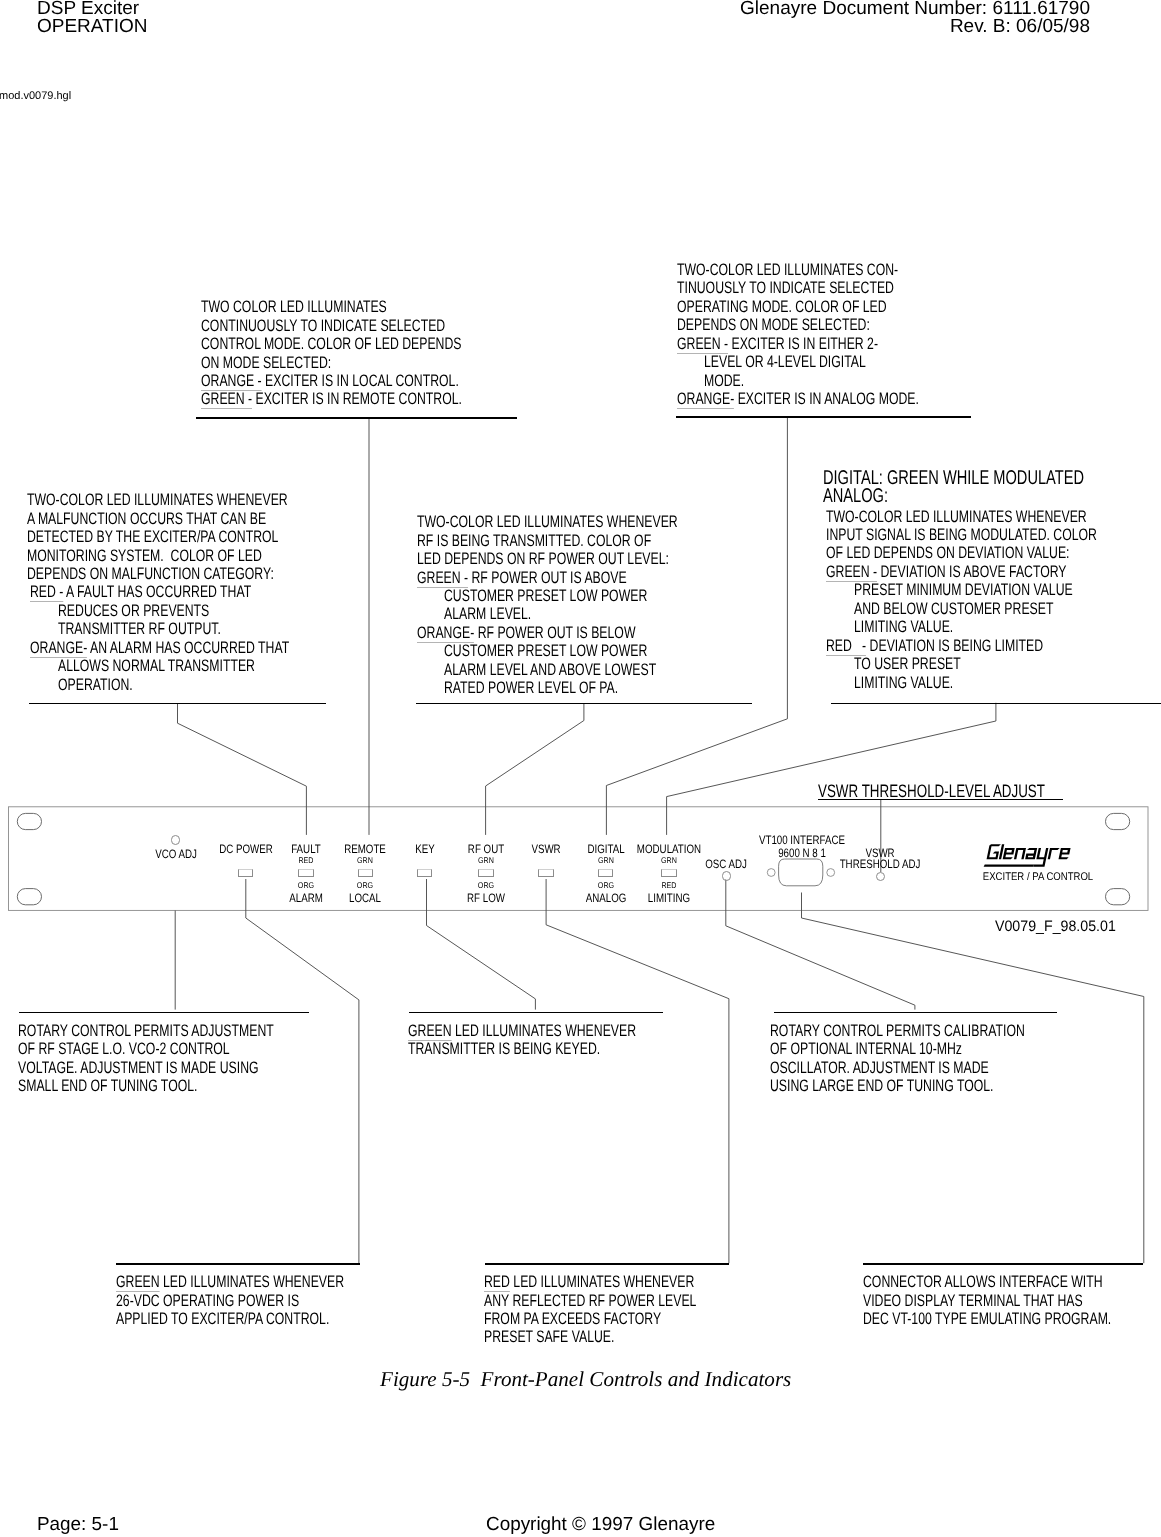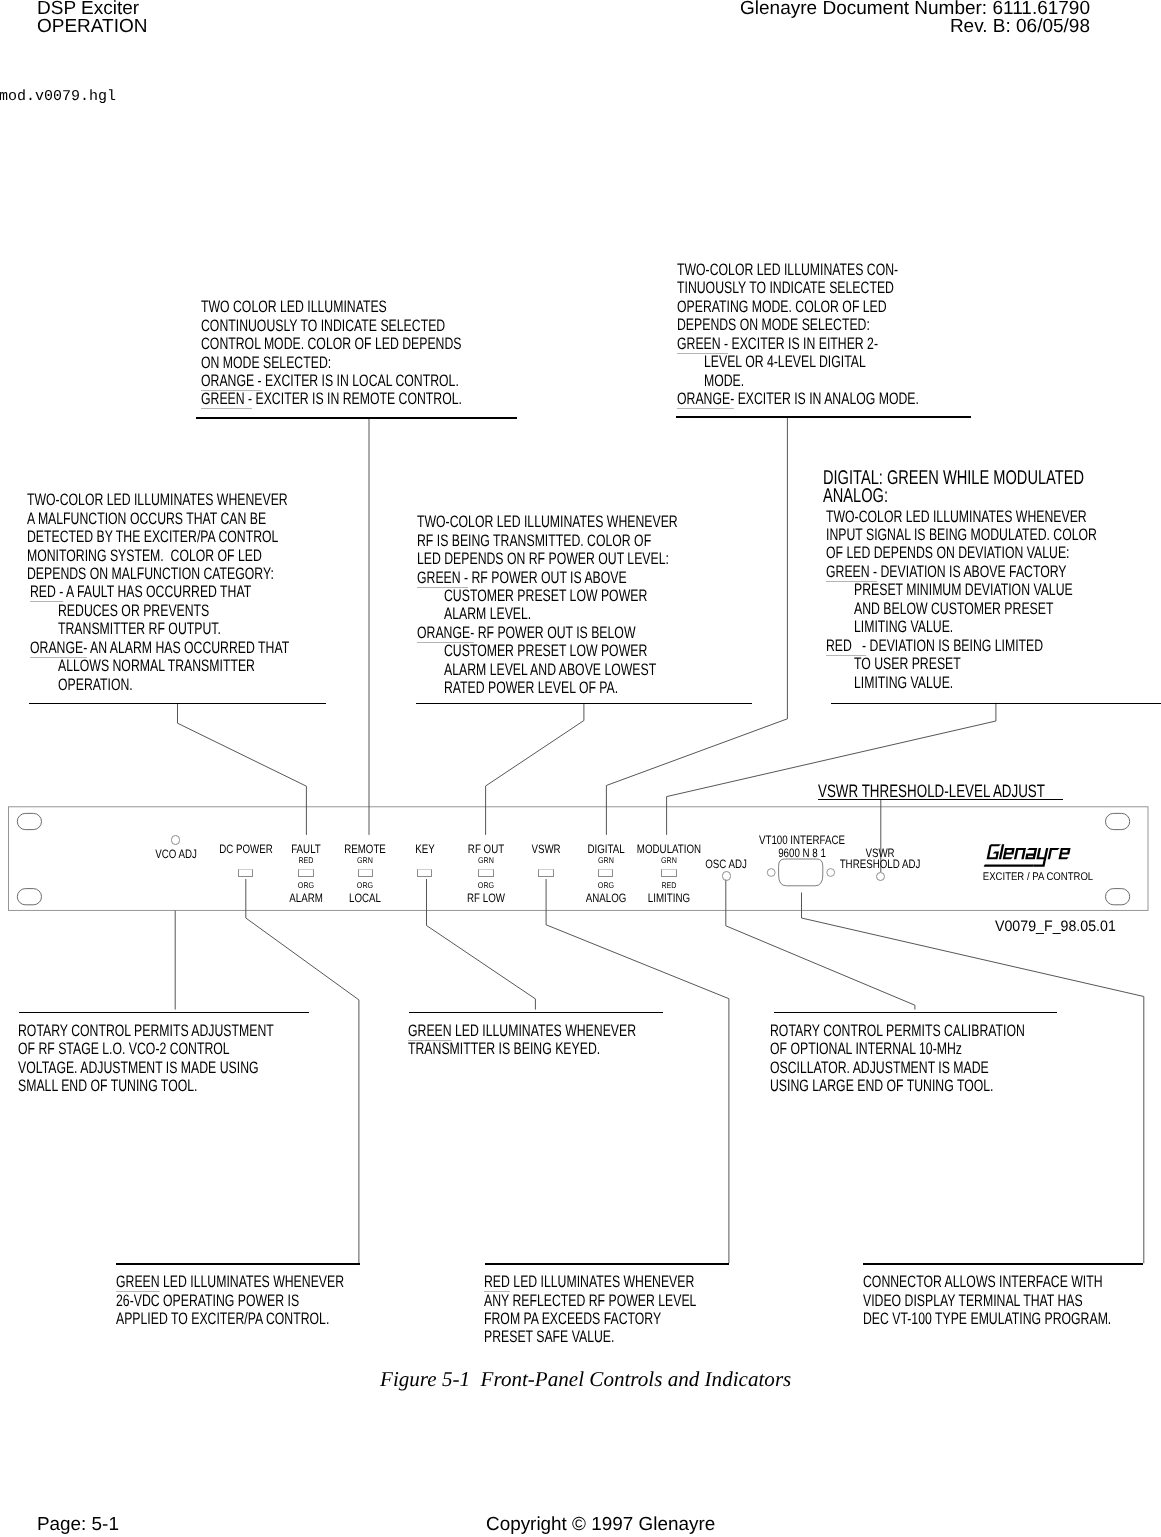--- a/index.html
+++ b/index.html
@@ -3,21 +3,21 @@
 <meta charset="utf-8">
 <title>DSP Exciter OPERATION - Figure 5-1</title>
 <style>
   html,body{margin:0;padding:0;background:#ffffff;}
   body{width:1161px;height:1537px;position:relative;overflow:hidden;
        font-family:"Liberation Sans",sans-serif;color:#000;
        -webkit-font-smoothing:antialiased;text-rendering:geometricPrecision;}
   
   .hdr{position:absolute;font-size:19px;line-height:19px;white-space:pre;transform:translateZ(0);}
   .hdr-r{text-align:right;}
-  .dwgref{position:absolute;font-family:Liberation Mono, monospace;font-size:15px;
+  .dwgref{position:absolute;font-family:Liberation Sans, sans-serif;font-size:11px;
           line-height:9px;white-space:pre;transform:translateZ(0);}
   .ftr{position:absolute;font-size:18.9px;line-height:19px;white-space:pre;transform:translateZ(0);}
   .fig-cap{position:absolute;font-family:"Liberation Serif",serif;font-style:italic;
            font-size:21.1px;line-height:21px;white-space:pre;transform:translateZ(0);}
   
   #figure{position:absolute;left:0;top:0;width:1161px;height:1537px;}
   #leaders{position:absolute;left:0;top:0;}
   
   .ln{position:absolute;white-space:pre;font-size:16.6px;line-height:16.6px;
       transform:scaleX(0.739) translateZ(0);transform-origin:0 0;}
@@ -220,17 +220,17 @@
     <div class="pl" style="left: 726px; top: 858.1px;">OSC ADJ</div>
     <div class="knob" style="left: 722.1px; top: 871.4px;"></div>
     <div class="pl" style="left: 801.7px; top: 834.3px;">VT100 INTERFACE</div>
     <div class="pl" style="left: 801.7px; top: 847px;">9600 N 8 1</div>
     <div class="pl" style="left: 879.8px; top: 847.1px;">VSWR</div>
     <div class="pl" style="left: 880.2px; top: 858px;">THRESHOLD ADJ</div>
     <div class="knob" style="left: 875.6px; top: 871.6px;"></div>
     <div class="brandsub" style="left: 1038.2px; top: 871.8px;">EXCITER / PA CONTROL</div>
   </div>
 
-<div class="fig-cap" style="left:380px;top:1369px;">Figure 5-1  Front-Panel Controls and Indicators</div>
+<div class="fig-cap" style="left:380px;top:1369px;">Figure 5-5  Front-Panel Controls and Indicators</div>
 
 <div class="ftr" style="left:37px;top:1515px;">Page: 5-1</div>
 <div class="ftr" style="left:486px;top:1515px;">Copyright © 1997 Glenayre</div>
 <div class="ftr" style="left:921px;top:1515px;margin-top:36px;">Print Date: 06/16/98</div>
 
 </body></html>

